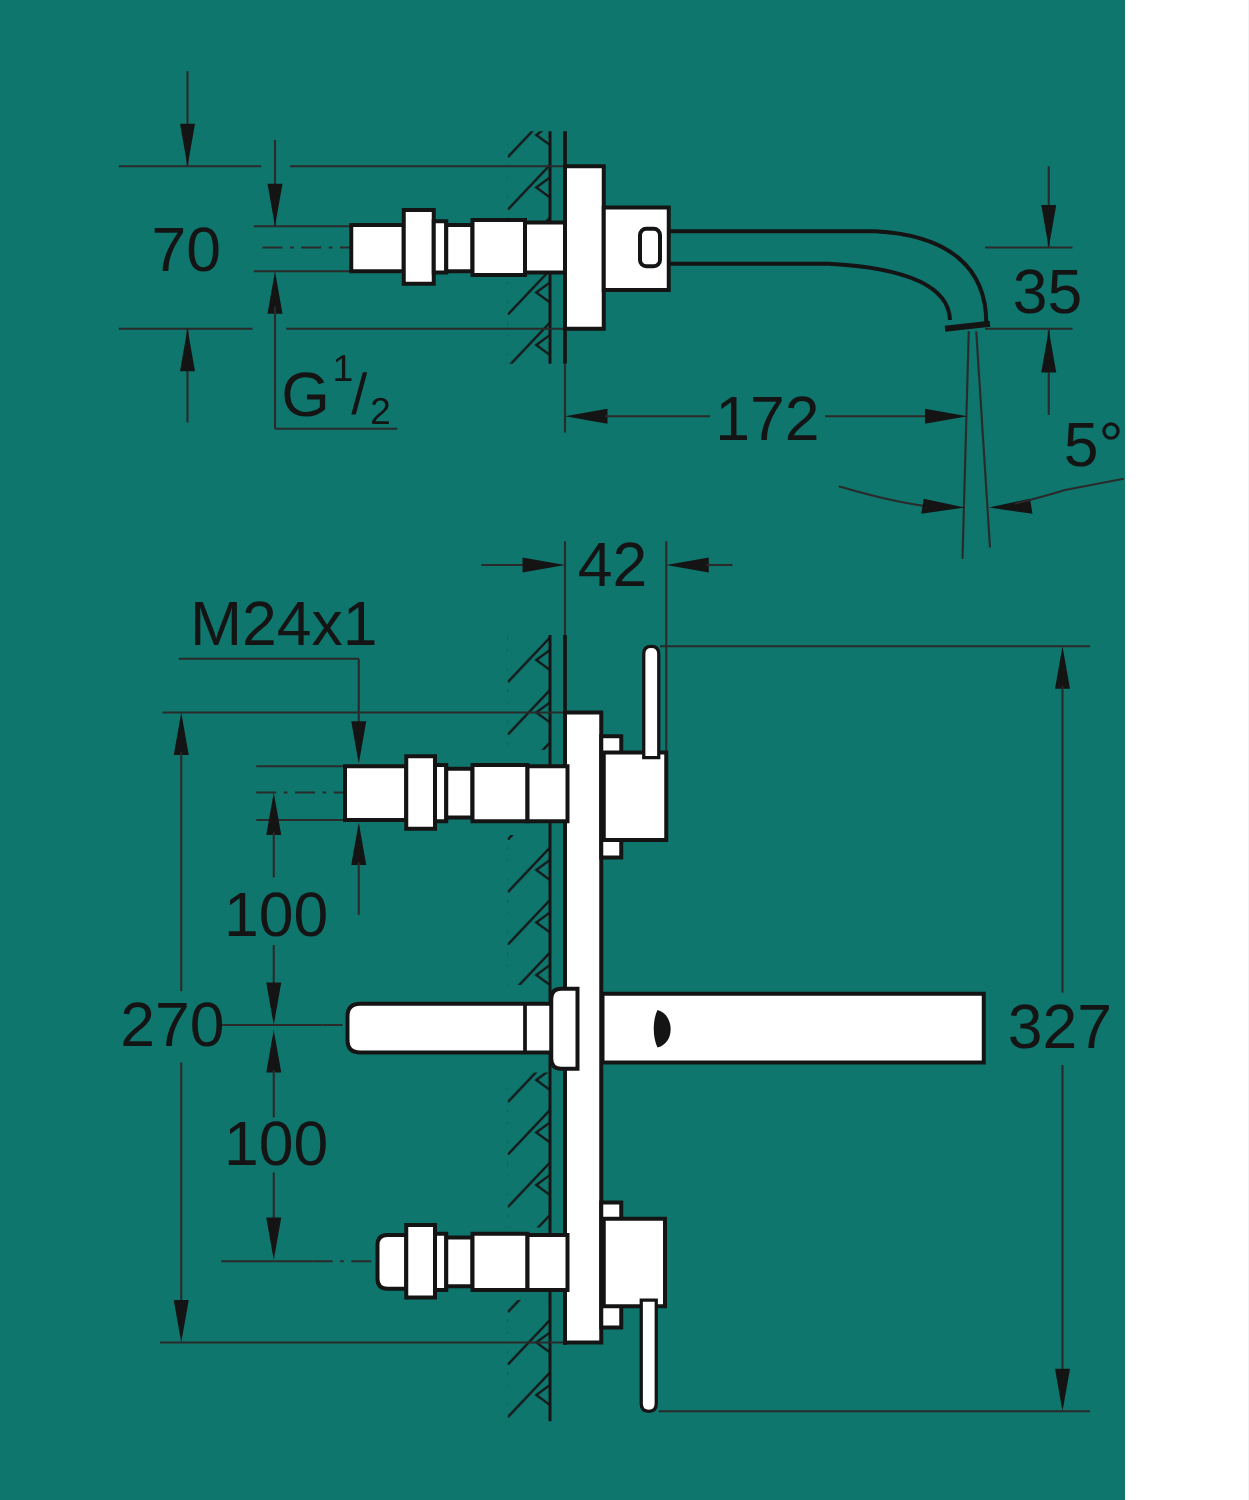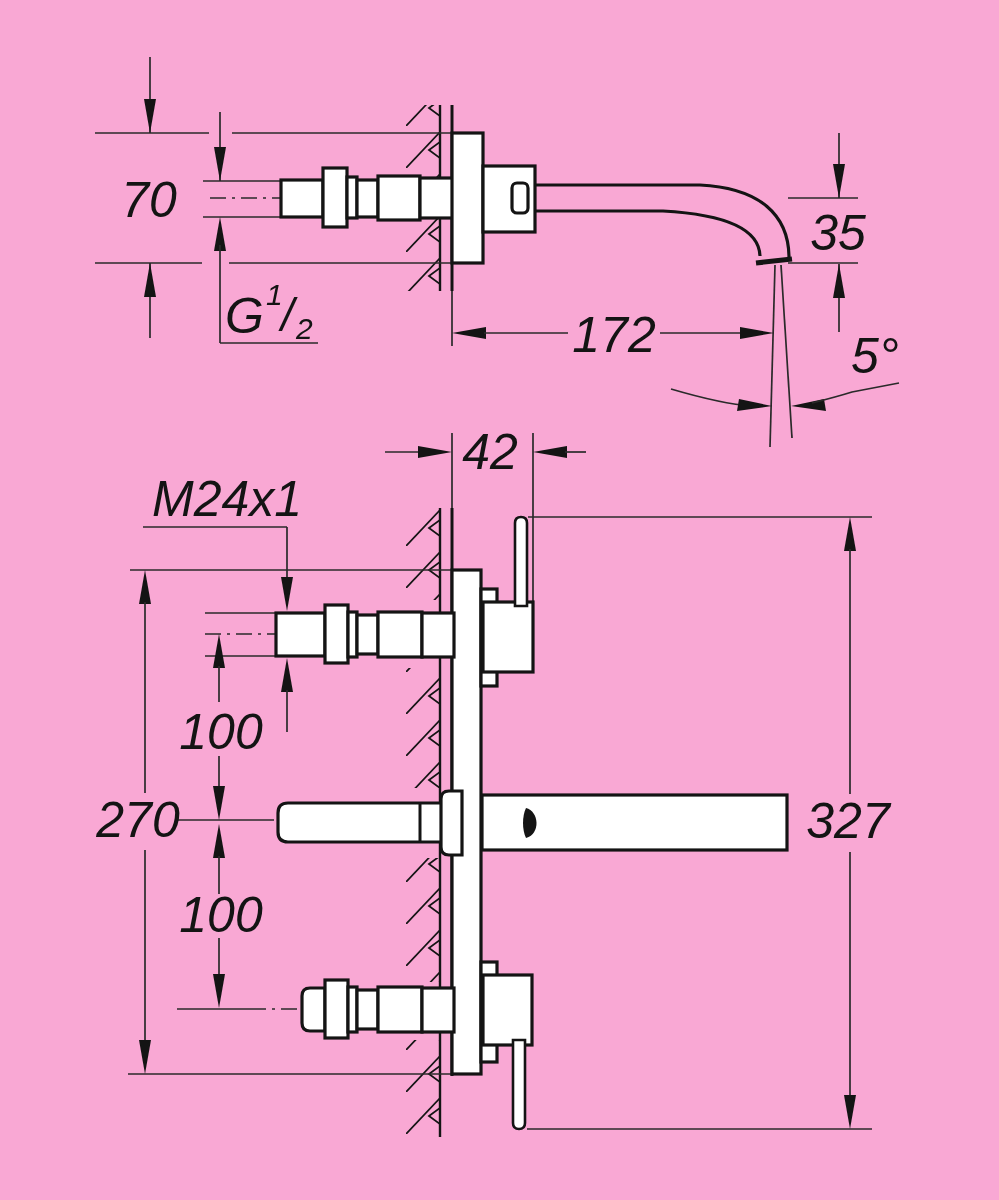--- a/index.html
+++ b/index.html
@@ -1,17 +1,17 @@
 <!DOCTYPE html>
 <html><head>
 <meta charset="utf-8">
 <style>
   html,body{margin:0;padding:0;background:#ffffff;}
-  .page{position:relative;width:999px;height:1200px;background:#f9a8d4;overflow:hidden;
-        font-family:"Liberation Sans", sans-serif;font-style:italic;}
+  .page{position:relative;width:900px;height:1200px;background:#0f766e;overflow:hidden;
+        font-family:"Liberation Sans", sans-serif;}
   svg{display:block;}
   text{fill:#141414;font-family:"Liberation Sans", sans-serif;}
   .outline{fill:#ffffff;stroke:#141414;stroke-width:3.2;stroke-linejoin:miter;}
   .outline-thin{fill:#ffffff;stroke:#141414;stroke-width:2.6;}
   .wallline{stroke:#141414;stroke-width:3;fill:none;}
   .wallline2{stroke:#141414;stroke-width:2.4;fill:none;}
   .dim{stroke:#2a2a2a;stroke-width:1.7;fill:none;}
   .cl{stroke:#2a2a2a;stroke-width:1.6;fill:none;stroke-dasharray:16 6 3 6;}
   .ah{fill:#141414;stroke:none;}
   .dimtext{font-size:50px;}

